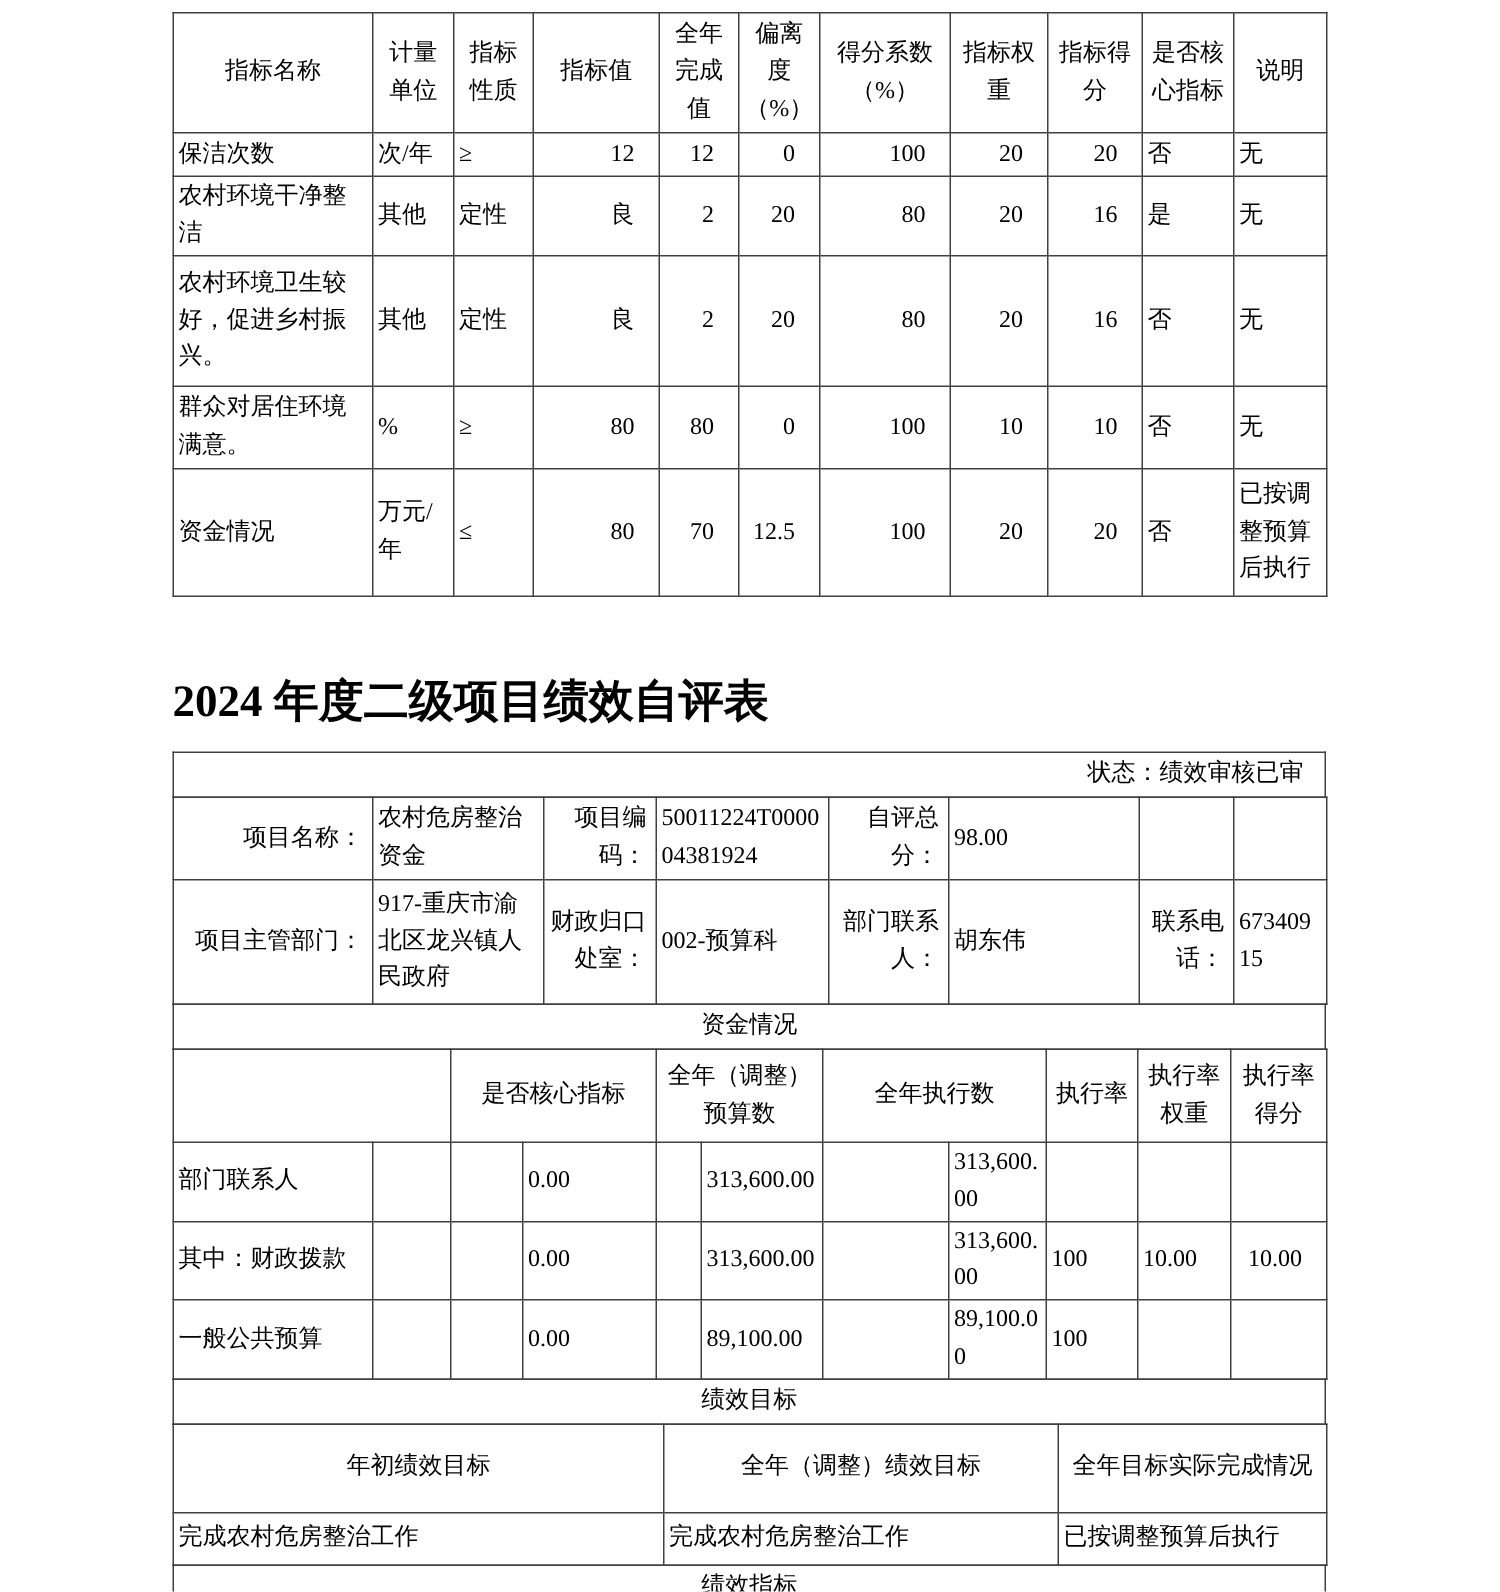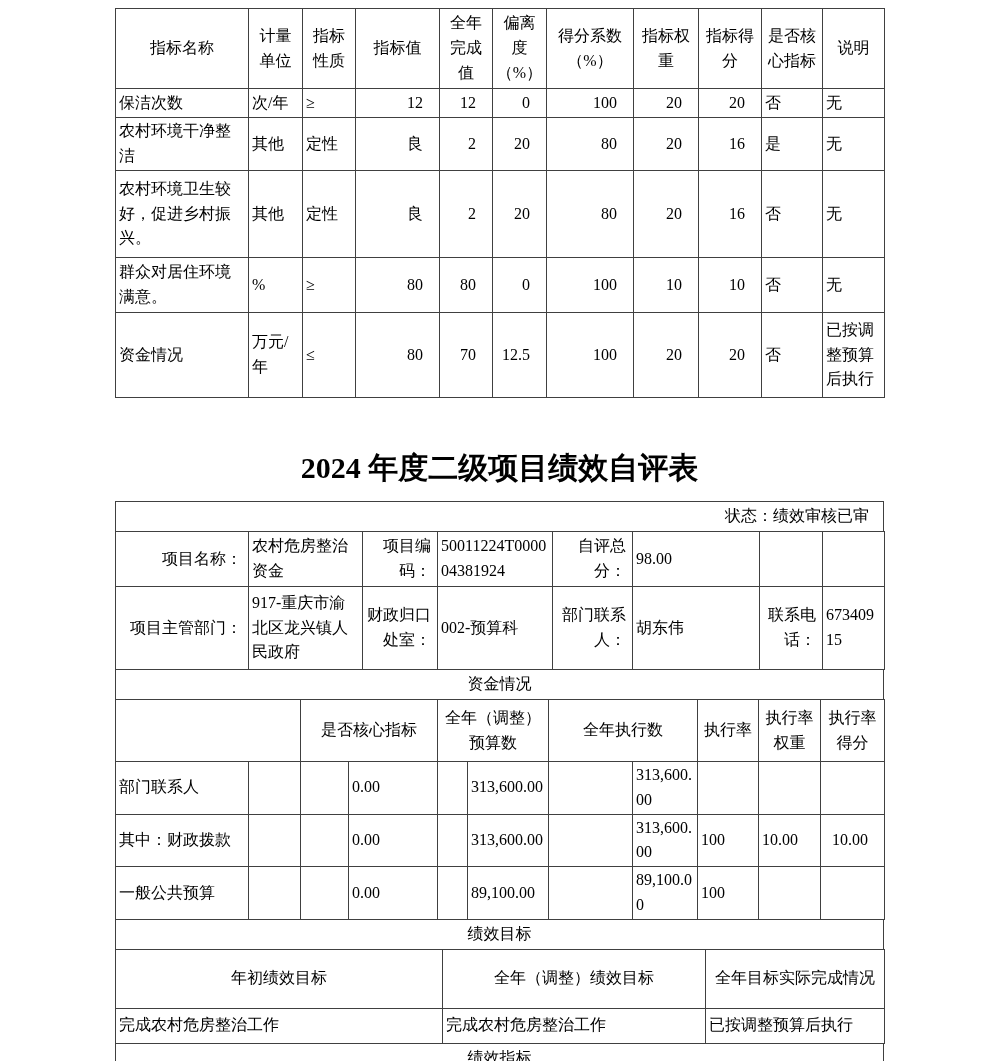--- a/index.html
+++ b/index.html
@@ -11,21 +11,21 @@
   td,th{border:1px solid #404040;font-size:16px;font-weight:normal;
         padding:1px 3px;vertical-align:middle;line-height:1.55;
         overflow:hidden;word-break:break-all;}
   th{text-align:center;word-break:normal;line-break:strict;}
   td.l{text-align:left;margin-left:44px;}
   td.num{text-align:right;padding-right:16px;}
   td.lbl{text-align:right;word-break:normal;line-break:strict;padding:1px 6px 1px 4px;}
   td.val{text-align:left;padding-left:3px;}
   td.sect{text-align:center;border-left:1px solid #404040;border-right:1px solid #404040;}
   td.statusbar{text-align:right;padding-right:14px;}
-  .title{width:769px;margin:52px 0 0 0;text-align:center;
+  .title{width:769px;margin:52px 0 0 0;text-align:left;
          font-size:30px;font-weight:bold;line-height:36px;height:51px;}
 </style>
 </head>
 <body>
 
 <div class="page">
 
   <table>
     <colgroup>
       <col style="width:133px">

